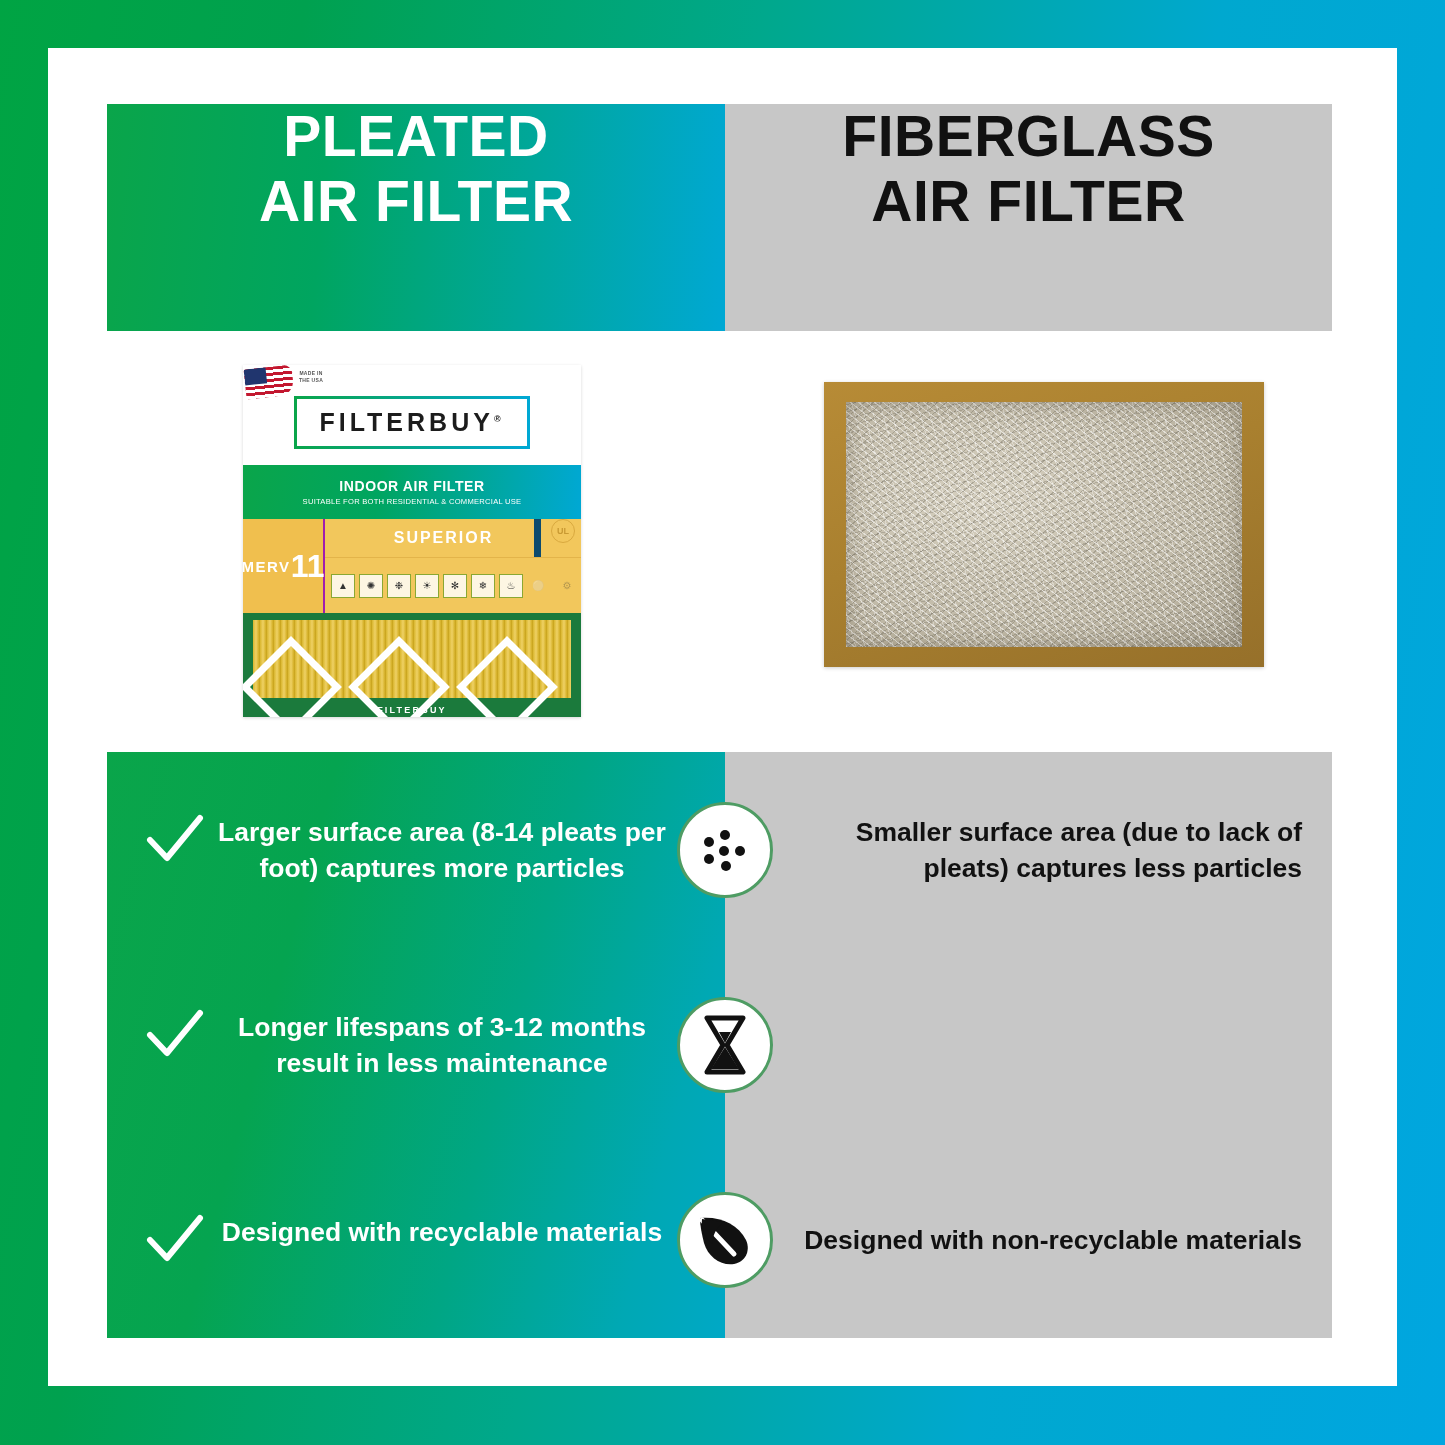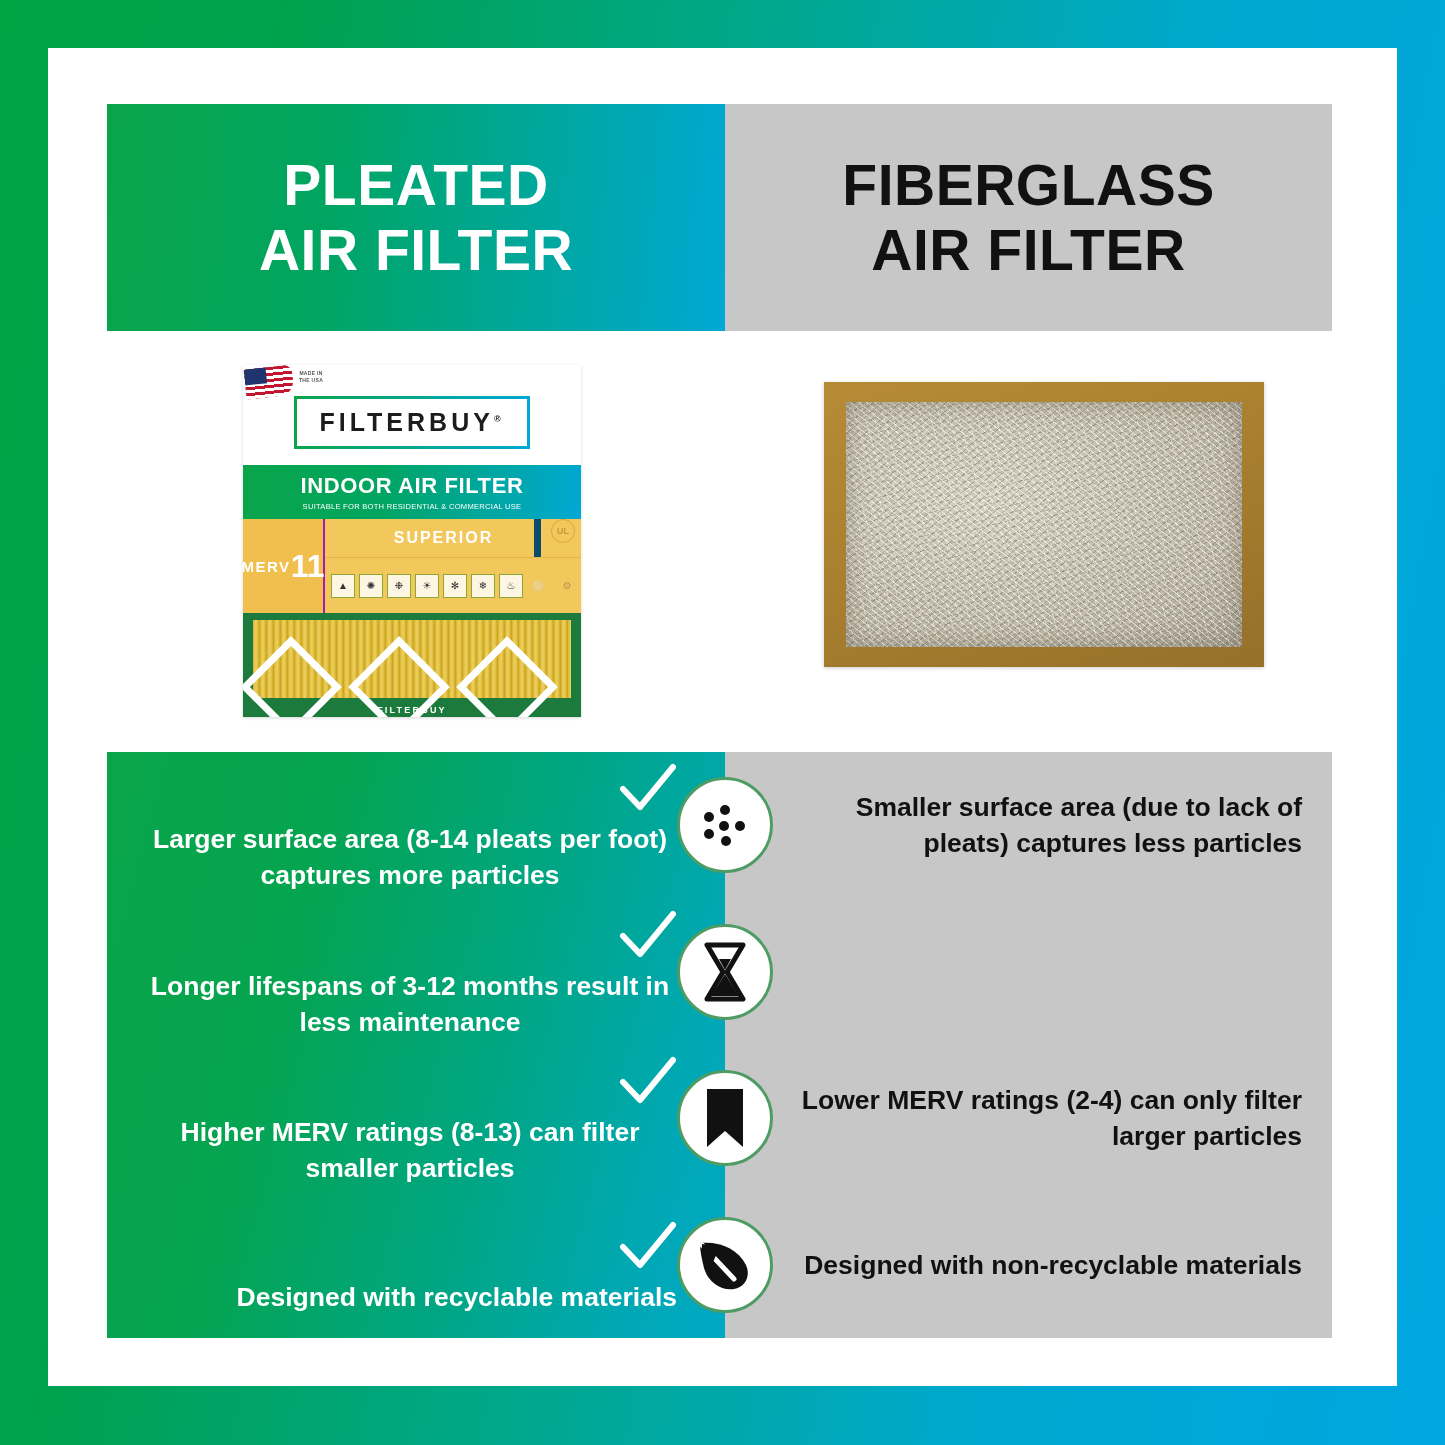--- a/index.html
+++ b/index.html
@@ -35,21 +35,20 @@
   #headers {
     position: absolute;
     left: 107px;
     top: 104px;
     width: 1225px;
     height: 227px;
     display: flex;
   }
   .hdr {
     display: flex;
-    align-items: center;
     justify-content: center;
     text-align: center;
   }
   #hdr-left {
     width: 618px;
     background: linear-gradient(95deg, #0aa54a 0%, #00a560 35%, #00a79b 68%, #00a8d4 100%);
     color: #ffffff;
   }
   #hdr-right {
     width: 607px;
@@ -156,21 +155,21 @@
     height: 54px;
     background: linear-gradient(95deg, #0aa54a 0%, #00a560 40%, #00a8d4 100%);
     color: #ffffff;
     display: flex;
     flex-direction: column;
     align-items: center;
     justify-content: center;
     gap: 3px;
   }
   #fb-band-1 {
-    font-size: 22px;
+    font-size: 14px;
     font-weight: bold;
     letter-spacing: 0.6px;
   }
   #fb-band-2 {
     font-size: 7.6px;
     font-weight: normal;
     letter-spacing: 0.25px;
   }
   #fb-amber {
     height: 94px;
@@ -346,25 +345,24 @@
   }
   .cmp-row {
     flex: 1;
     display: flex;
     align-items: center;
     position: relative;
   }
   .cell-left {
     width: 618px;
     display: flex;
-    align-items: flex-end;
+    align-items: flex-start;
     box-sizing: border-box;
     padding-left: 36px;
     padding-right: 48px;
-    flex-direction: column;
   }
   .check {
     flex: 0 0 64px;
     display: flex;
     align-items: center;
     justify-content: center;
   }
   .check svg { display: block; }
   .left-text {
     flex: 1;
@@ -523,36 +521,20 @@
         </div>
         <div class="mid-icon">
           <svg width="58" height="62" viewBox="0 0 58 62">
             <path d="M11 4 H47 L31 31 L47 58 H11 L27 31 Z" fill="none" stroke="#111" stroke-width="5" stroke-linejoin="round"></path>
             <path d="M29 33 L43 55 H15 Z" fill="#111"></path>
             <path d="M29 29 L23 18 H35 Z" fill="#111"></path>
           </svg>
         </div>
       </div>
 
-      <div class="cmp-row">
-        <div class="cell-left">
-          <div class="check">
-            <svg width="58" height="52" viewBox="0 0 58 52">
-              <path d="M4 26 L21 44 L54 4" fill="none" stroke="#ffffff" stroke-width="6" stroke-linecap="round" stroke-linejoin="round"></path>
-            </svg>
-          </div>
-          <div class="left-text">Higher MERV ratings (8-13) can filter smaller particles</div>
-        </div>
-        <div class="mid-icon">
-          <svg width="48" height="62" viewBox="0 0 48 62">
-            <path d="M6 2 H42 V60 L24 44 L6 60 Z" fill="#111"></path>
-          </svg>
-        </div>
-        <div class="cell-right">Lower MERV ratings (2-4) can only filter larger particles</div>
-      </div>
 
       <div class="cmp-row">
         <div class="cell-left">
           <div class="check">
             <svg width="58" height="52" viewBox="0 0 58 52">
               <path d="M4 26 L21 44 L54 4" fill="none" stroke="#ffffff" stroke-width="6" stroke-linecap="round" stroke-linejoin="round"></path>
             </svg>
           </div>
           <div class="left-text">Designed with recyclable materials</div>
         </div>

